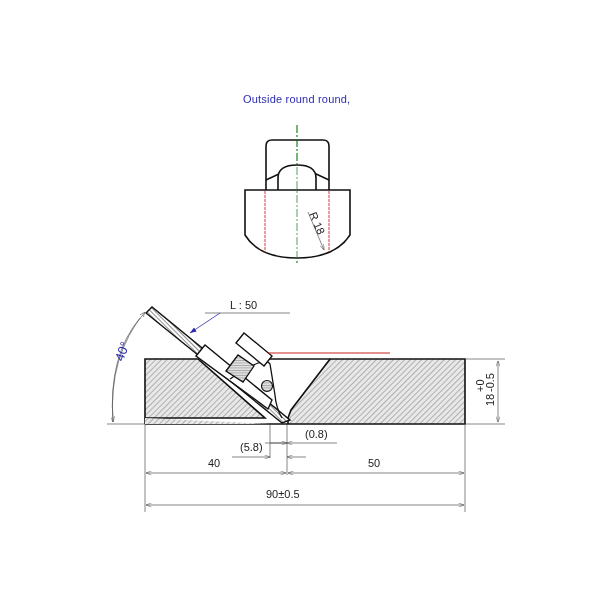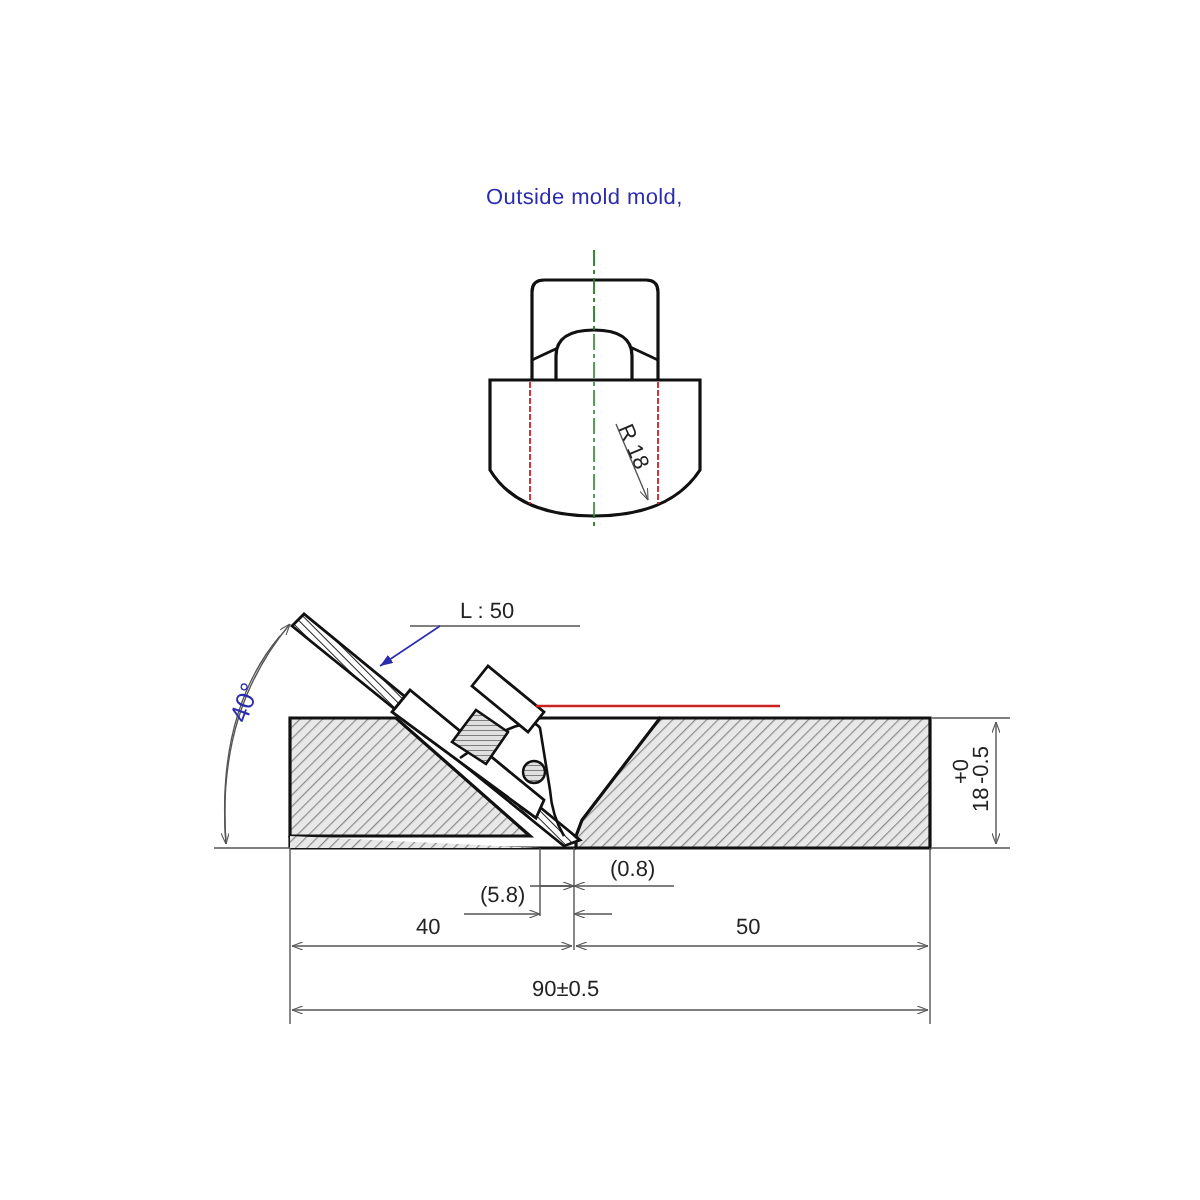--- a/index.html
+++ b/index.html
@@ -5,21 +5,21 @@
   html, body { margin: 0; padding: 0; background: #ffffff; }
   body { width: 600px; height: 600px; position: relative; overflow: hidden; font-family: "Liberation Sans", sans-serif; }
   .title { position: absolute; left: 243px; top: 93px; font-size: 11px; color: #2b2bb0; letter-spacing: 0.2px; }
   svg { position: absolute; left: 0; top: 0; }
   .dimtext { font-family: "Liberation Sans", sans-serif; font-size: 11px; fill: #222; }
   .bluetext { font-family: "Liberation Sans", sans-serif; fill: #2b2bb0; }
 </style>
 </head>
 <body>
 
-<div class="title">Outside mold mold,</div>
+<div class="title">Outside round round,</div>
 
 <svg width="600" height="600" viewBox="0 0 600 600">
   <defs>
     <pattern id="hatch" patternUnits="userSpaceOnUse" width="4" height="4" patternTransform="rotate(45)">
       <rect width="4" height="4" fill="#e8e8e8"></rect>
       <line x1="0" y1="0" x2="0" y2="4" stroke="#8a8a8a" stroke-width="1.2"></line>
     </pattern>
     <pattern id="bladehatch" patternUnits="userSpaceOnUse" width="3" height="3" patternTransform="rotate(-45)">
       <rect width="3" height="3" fill="#ffffff"></rect>
       <line x1="0" y1="0" x2="0" y2="3" stroke="#222" stroke-width="1"></line>

